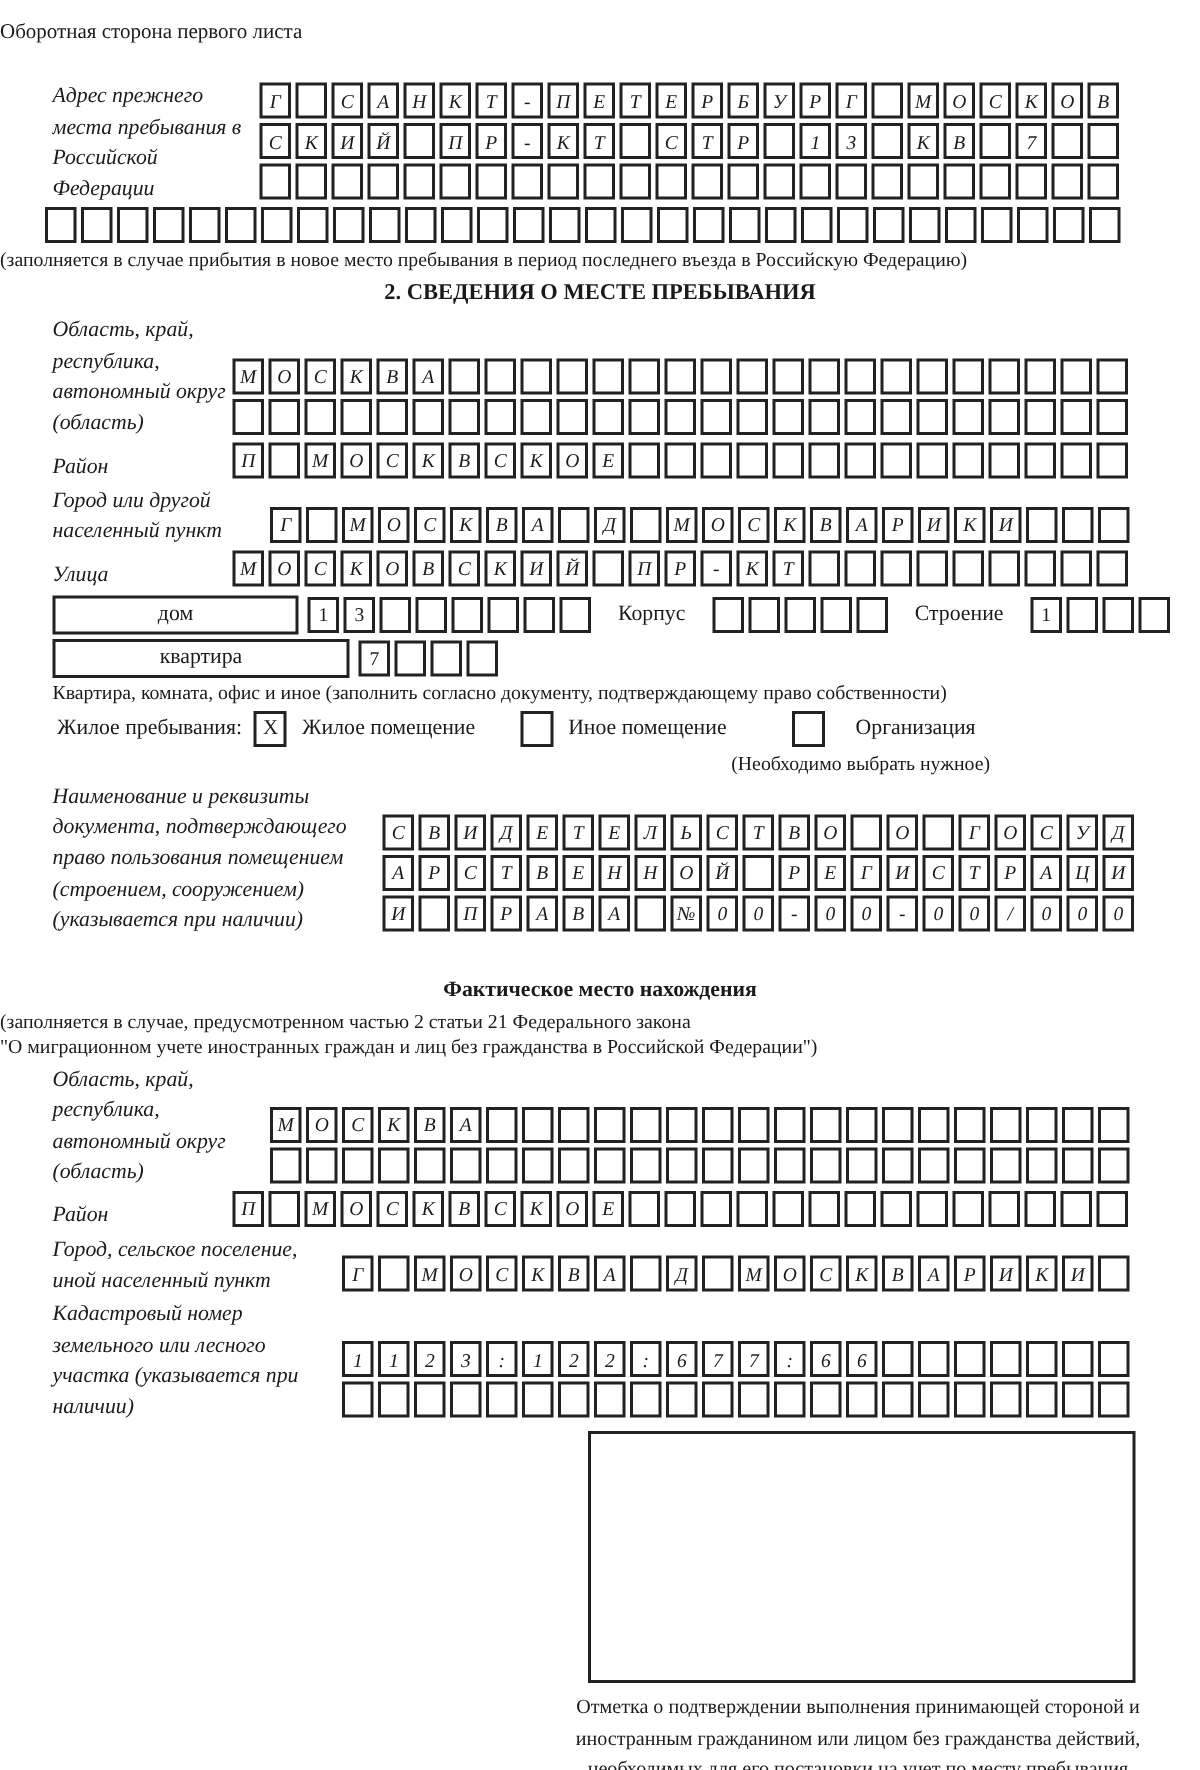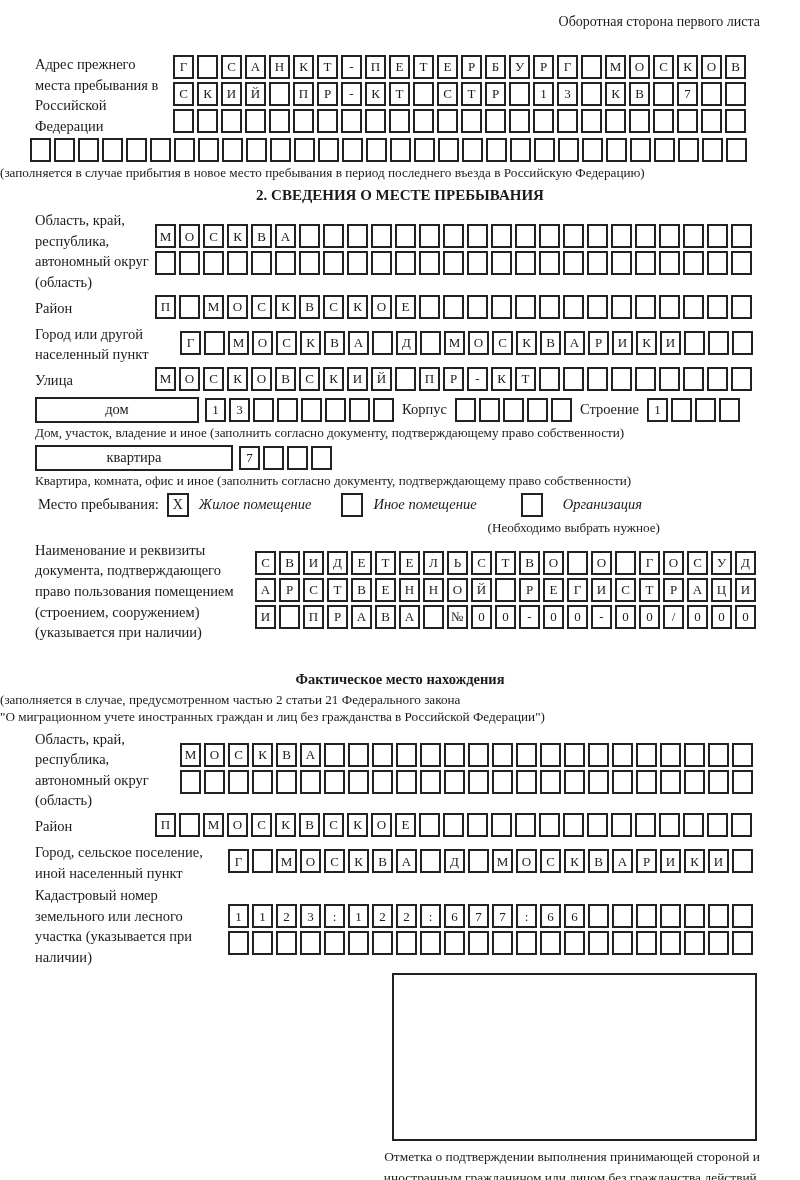--- a/index.html
+++ b/index.html
@@ -1,52 +1,52 @@
 <!DOCTYPE html>
 <html><head>
 <meta charset="utf-8">
 <style>
   html,body{margin:0;padding:0;background:#fff;}
   .page{
     width:800px;min-height:1180px;box-sizing:border-box;
     padding-top:14px;position:relative;color:#1a1a1a;background:#fff;
     font-family:"Liberation Serif","DejaVu Serif",serif;
   }
-  .hdr{ text-align:right; padding-right:40px; font-size:14px; }
+  .hdr{ text-align:left; padding-right:40px; font-size:14px; }
   .heading{ text-align:center; font-weight:bold; font-size:15px; margin:6px 0 6px 0; }
   .subheading{ text-align:center; font-weight:bold; font-size:14.5px; margin:28px 0 4px 0; }
   .note{ font-size:13.2px; margin:1px 0 4px 35px; }
   .note.center{ text-align:left; margin-left:0; }
   .note.choose{ margin-left:0; width:660px; text-align:right; margin-top:0; }
-  .frow{ display:flex; align-items:center; margin-left:35px; margin-bottom:2px; }
+  .frow{ display:flex; align-items:flex-end; margin-left:35px; margin-bottom:2px;font-style:italic; }
   .label{ font-size:14.5px; line-height:1.42; flex-shrink:0; }
   .lw138{ width:138px; } .lw120{ width:120px; } .lw145{ width:145px; }
   .lw220{ width:220px; } .lw193{ width:193px; }
   .rows{ display:flex; flex-direction:column; }
   .cells-row{ display:flex; gap:3px; margin-bottom:3px; }
   .cell{
     width:17px; height:20px; border:2px solid #222; box-sizing:content-box;
     display:inline-flex; align-items:center; justify-content:center;
     font-size:13px; line-height:1; background:#fff; flex-shrink:0;
   }
   .fullrow{ margin-left:30px; }
   .house-row{ display:flex; align-items:center; margin-left:35px; gap:6px; margin-bottom:2px; margin-top:3px; }
   .fieldbox{
     border:2px solid #222; height:22px; display:flex; align-items:center; justify-content:center;
     font-size:14.5px; box-sizing:content-box; background:#fff;
   }
   .bw160{ width:160px; } .bw194{ width:194px; }
-  .inline-label{ font-size:14.5px; margin:0 2px; }
+  .inline-label{ font-size:14.5px; margin:0 12px; }
   .opts-row{ display:flex; align-items:center; margin-left:38px; margin-top:4px; margin-bottom:3px; }
   .opt-label{ font-size:14.5px; margin-right:8px; }
   .checkbox{
     width:18px; height:20px; border:2px solid #222; display:inline-flex;
     align-items:center; justify-content:center; font-size:14px; margin-right:10px; flex-shrink:0;
   }
-  .opt-name{ font-size:14.5px; margin-right:30px;font-style:italic; }
+  .opt-name{ font-size:14.5px; margin-right:30px; }
   .doc{ margin-top:4px; margin-bottom:2px; }
   .stamp-area{ margin-left:392px; margin-top:6px; }
   .stamp-box{ width:361px; height:164px; border:2px solid #222; background:#fff; }
   .stamp-caption{ width:380px; margin-left:-10px; margin-top:6px; text-align:center; font-size:13.4px; line-height:1.5; }
 </style>
 </head>
 <body>
 
 <div class="page">
 
@@ -344,35 +344,34 @@
         <span class="cell"></span>
       </div>
     <span class="inline-label">Строение</span>
     <div class="cells-row" style="margin-bottom:0;">
         <span class="cell">1</span>
         <span class="cell"></span>
         <span class="cell"></span>
         <span class="cell"></span>
       </div>
   </div>
-  <div class="note">Дом, участок, владение и иное (заполнить согласно документу, подтверждающему право собственности)</div>
 
   <div class="house-row">
     <div class="fieldbox bw194">квартира</div>
     <div class="cells-row" style="margin-bottom:0;">
         <span class="cell">7</span>
         <span class="cell"></span>
         <span class="cell"></span>
         <span class="cell"></span>
       </div>
   </div>
   <div class="note">Квартира, комната, офис и иное (заполнить согласно документу, подтверждающему право собственности)</div>
 
   <div class="opts-row">
-    <span class="opt-label">Место пребывания:</span>
+    <span class="opt-label">Жилое пребывания:</span>
     <span class="checkbox">X</span>
     <span class="opt-name">Жилое помещение</span>
     <span class="checkbox"></span>
     <span class="opt-name">Иное помещение</span>
     <span class="checkbox" style="margin-left:14px;"></span>
     <span class="opt-name" style="margin-left:10px;">Организация</span>
   </div>
   <div class="note choose">(Необходимо выбрать нужное)</div>
 
   <div class="frow doc">

